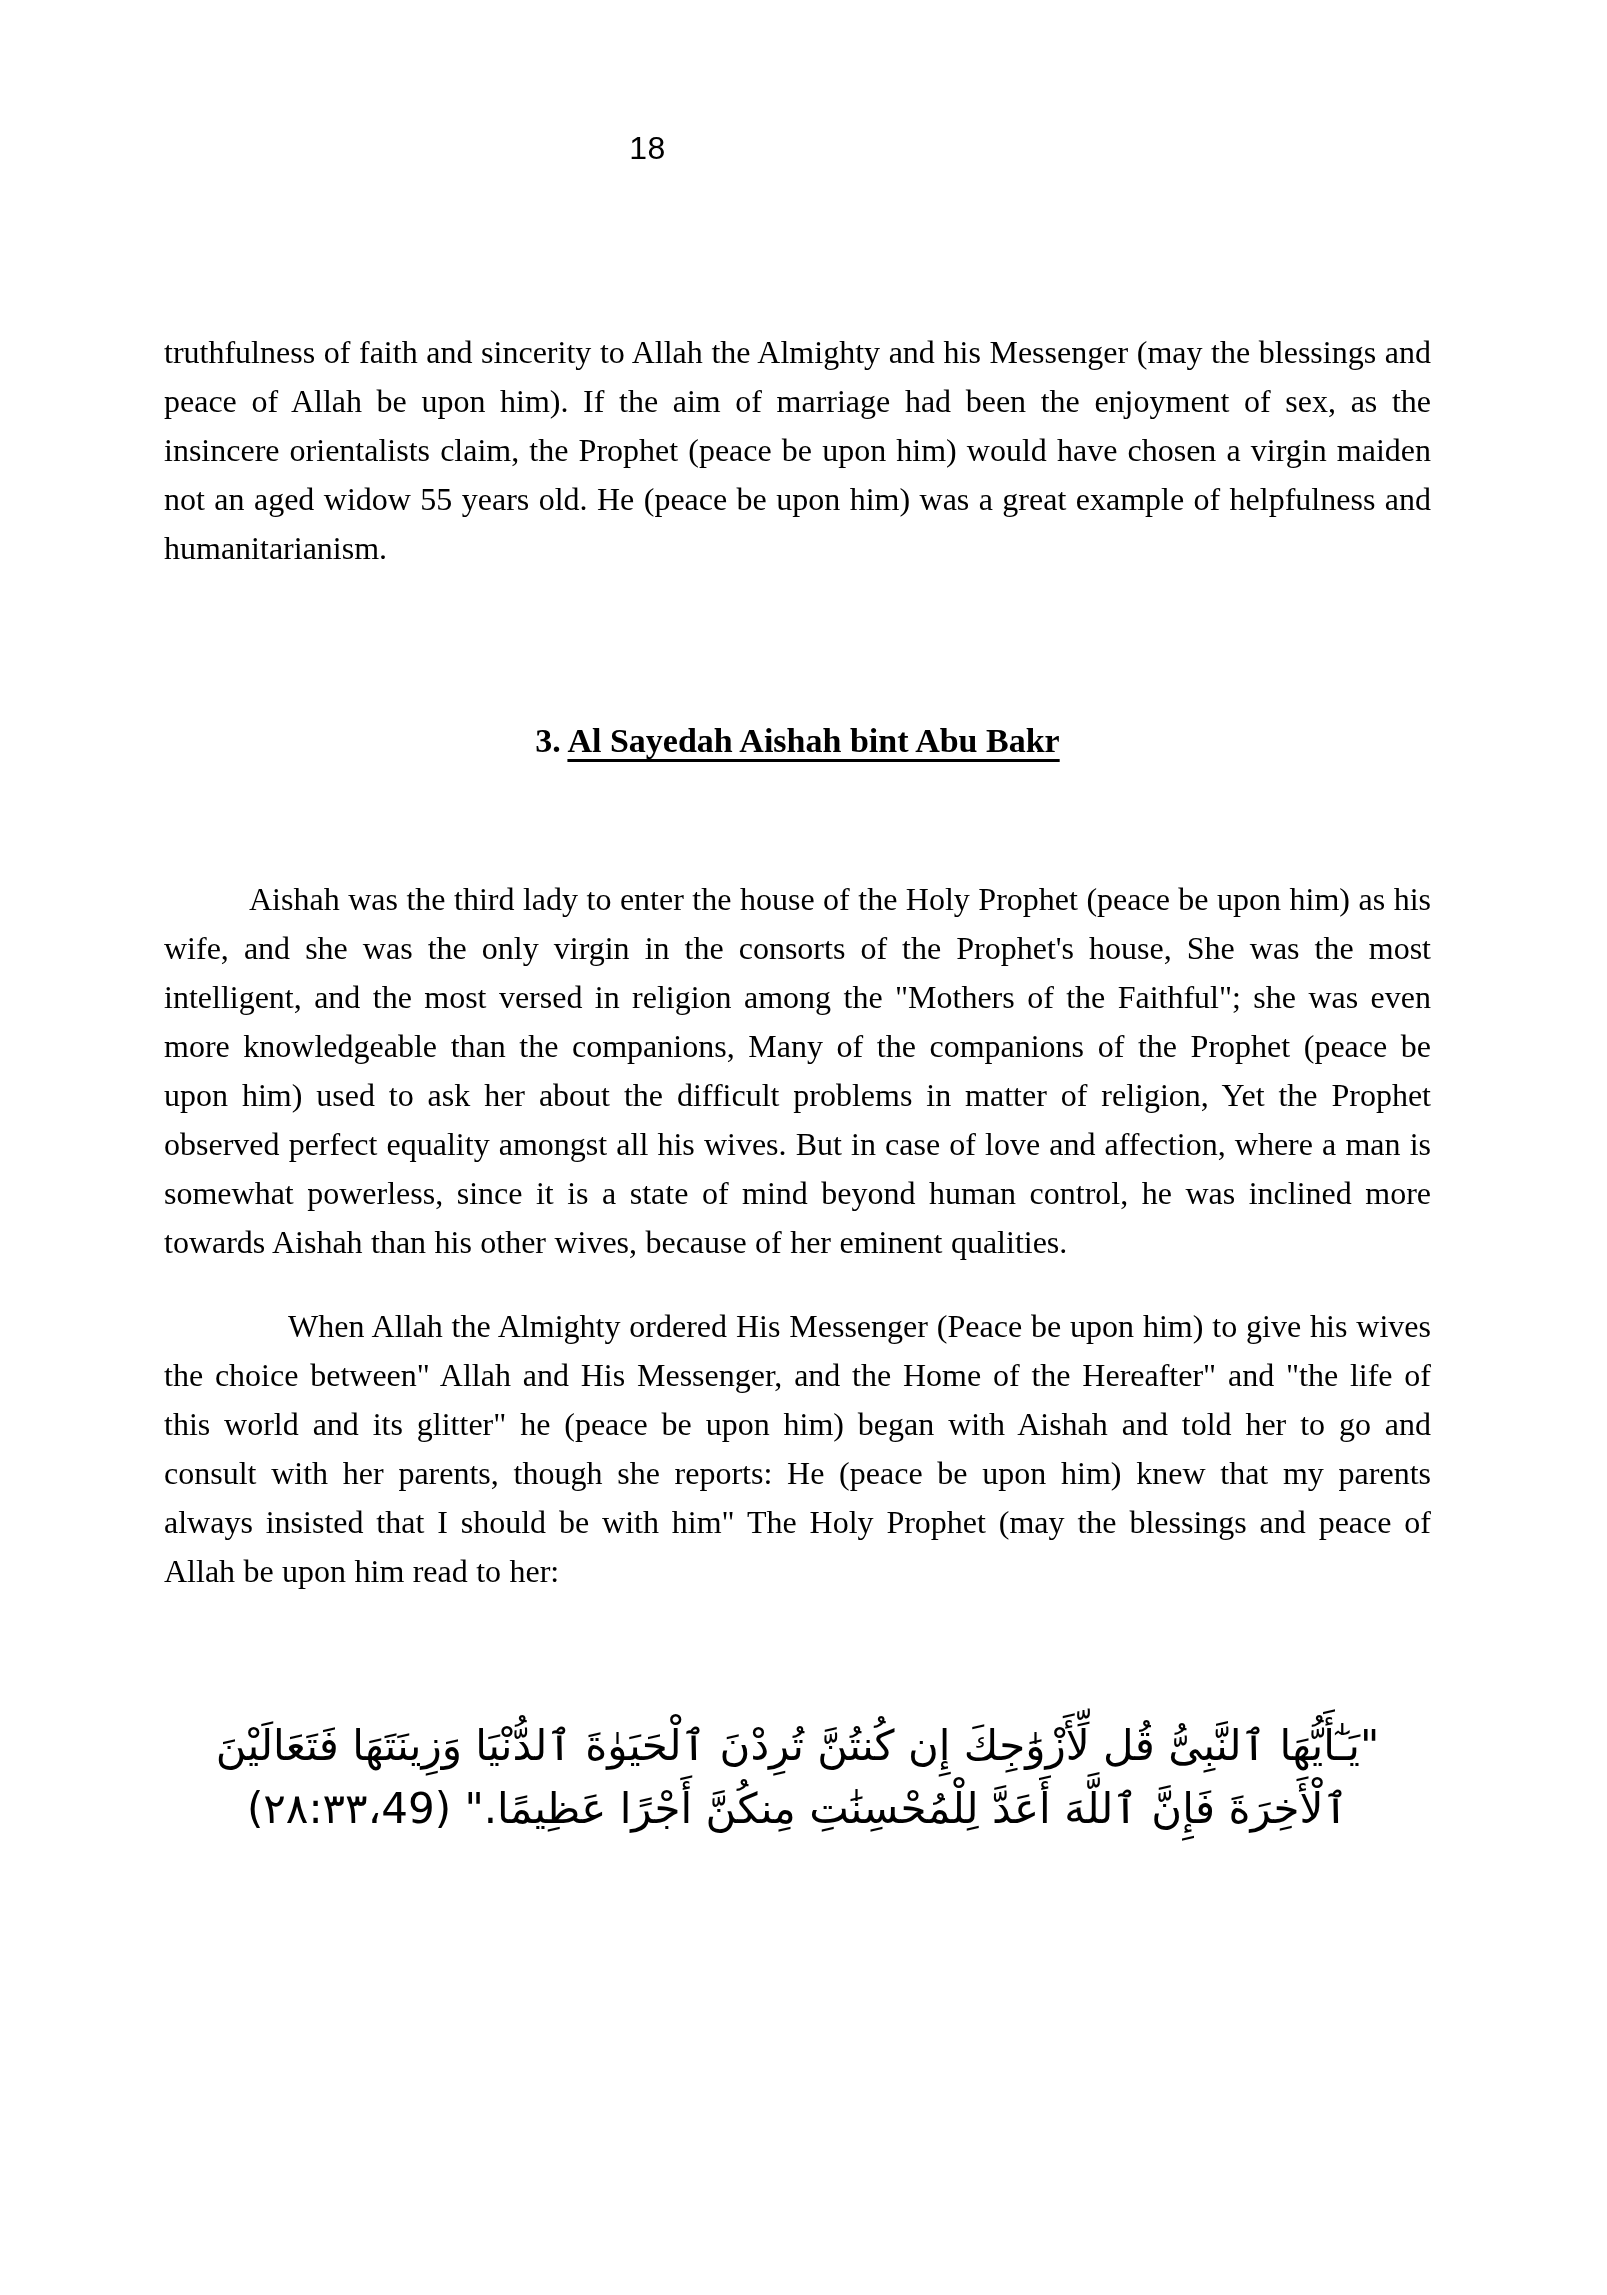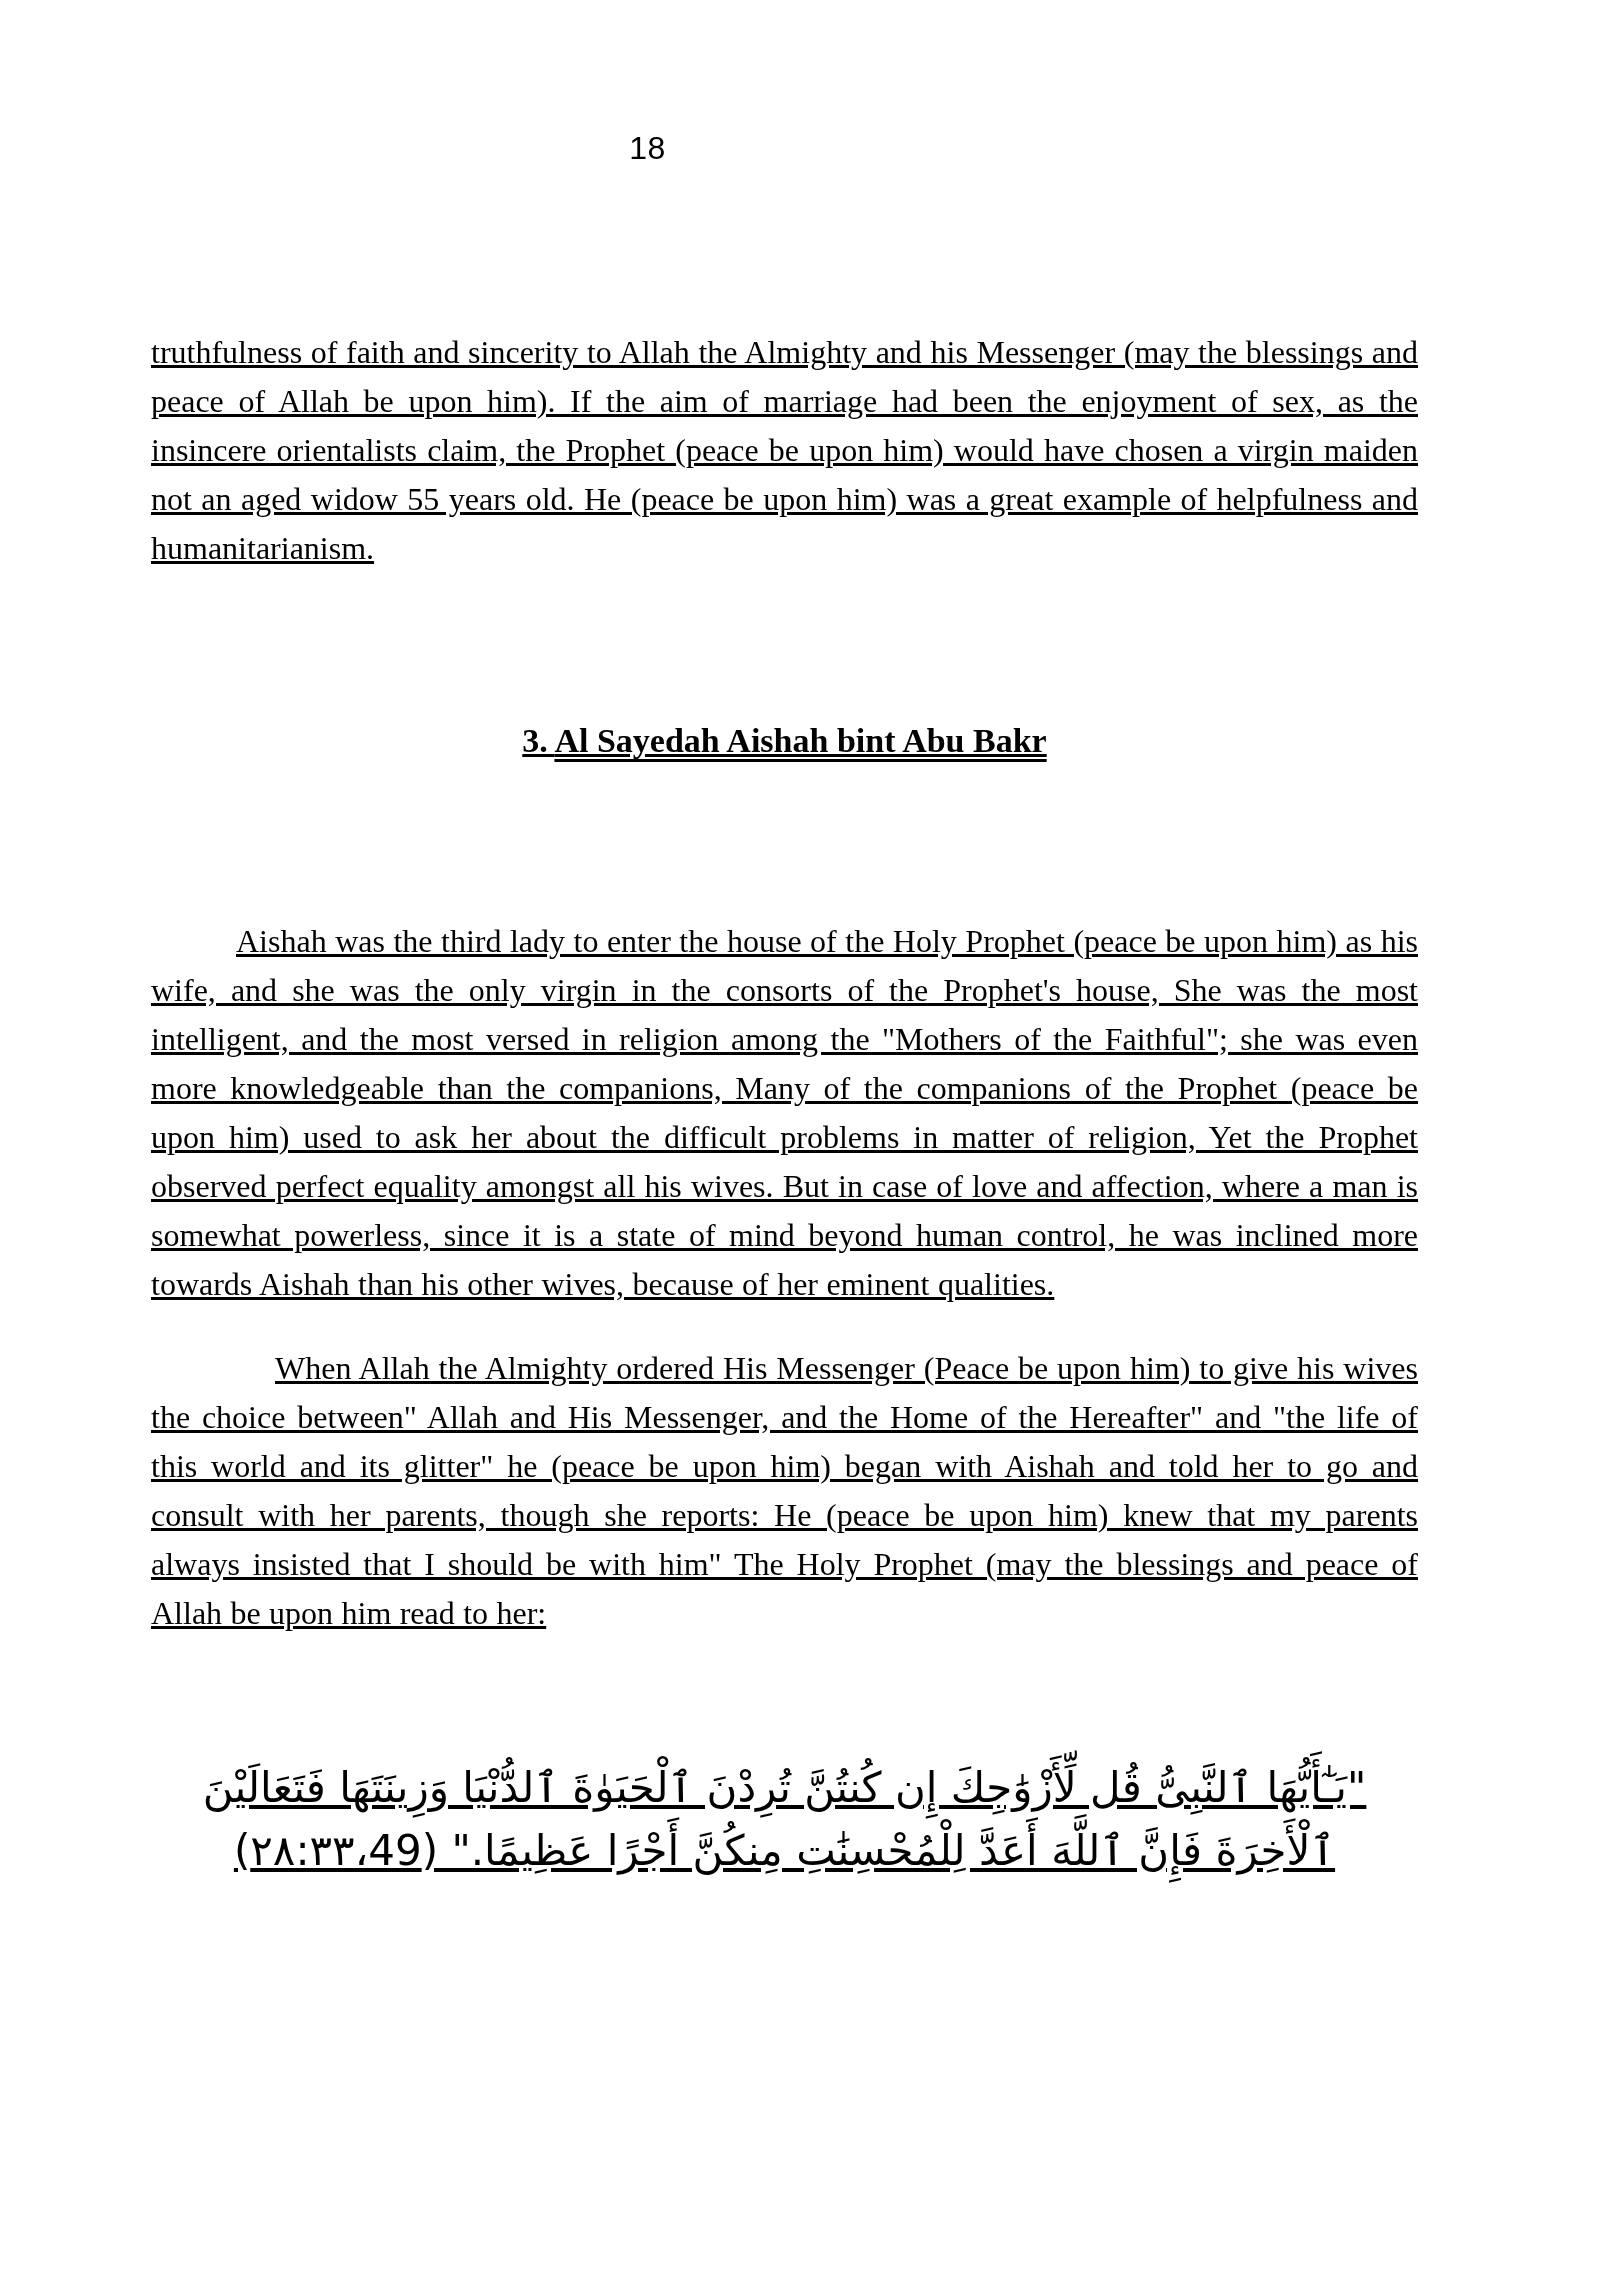--- a/index.html
+++ b/index.html
@@ -33,36 +33,35 @@
     font-size: 32px;
     line-height: 1;
     letter-spacing: 0.4px;
     font-family: "Liberation Sans", "DejaVu Sans", sans-serif;
   }
 
   
   .column {
     position: absolute;
     top: 328px;
-    left: 151px;
+    left: 164px;
     width: 1267px;
-    text-decoration: underline;
   }
 
   p.body-text {
     margin: 0;
     font-size: 32px;
     line-height: 49px;
     text-align: justify;
     text-justify: inter-word;
     word-spacing: 0.4px;
     hyphens: none;
   }
 
-  p.indent-small { text-indent: 85px; margin-top: 42px; }
+  p.indent-small { text-indent: 85px; }
   p.indent-large { text-indent: 124px; }
 
   .gap-after-para1 { height: 130px; }
   .gap-after-heading { height: 96px; }
   .gap-between-paras { height: 35px; }
   .gap-before-arabic { height: 118px; }
 
   
   .section-heading {
     margin: 16px;

